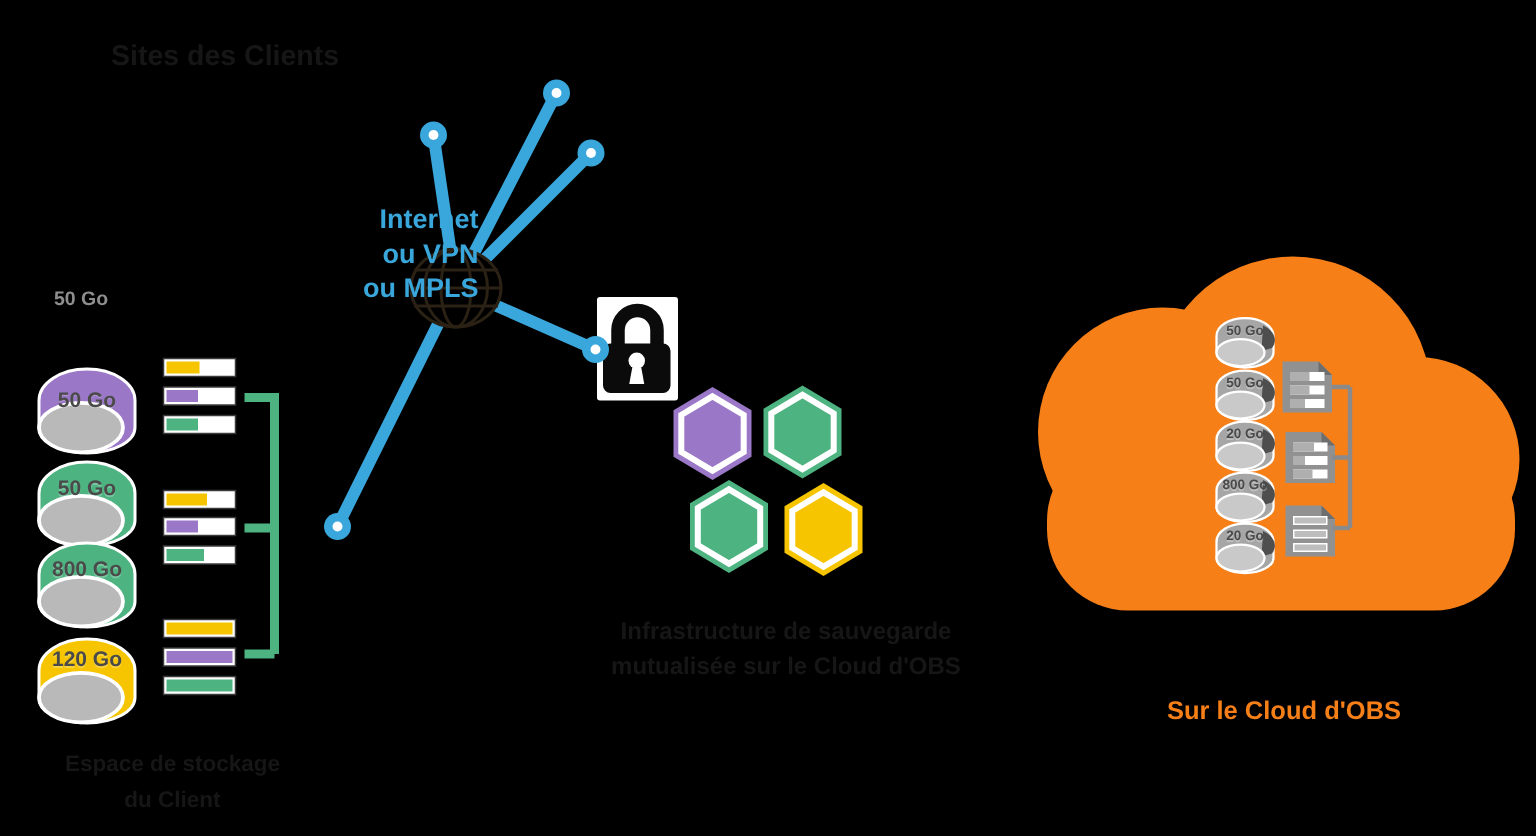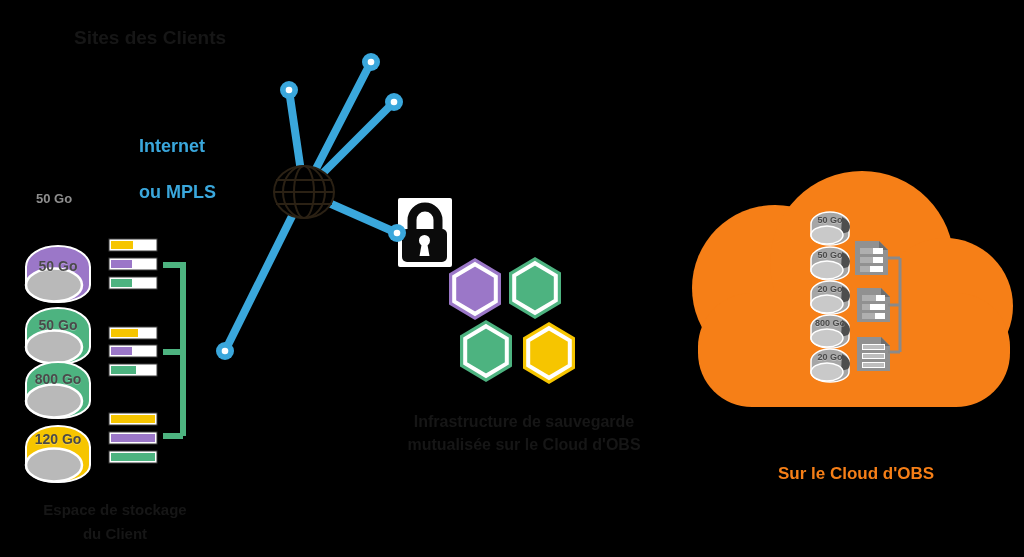--- a/index.html
+++ b/index.html
@@ -7,21 +7,21 @@
     position:relative;width:1024px;height:557px;background:#000;overflow:hidden;
     font-family:"Liberation Sans",sans-serif;
   }
   #art{position:absolute;left:0;top:0;}
   .lbl{position:absolute;font-weight:bold;white-space:nowrap;}
   .center{text-align:center;}
   
   .ghost{color:#161616;}
   .cyl-lbl{color:#4A4A4A;font-size:14px;width:66px;text-align:center;text-shadow:0 1px 0 rgba(255,255,255,.25);}
   .ccyl-lbl{color:#4A4A4A;font-size:9px;width:40px;text-align:center;text-shadow:0 1px 0 rgba(255,255,255,.3);}
-  .netline{color:#3AA7DC;font-size:18px;width:180px;text-align:left;}
+  .netline{color:#3AA7DC;font-size:18px;width:180px;text-align:right;}
   .cloudline{color:#F67F17;font-size:17px;width:300px;text-align:center;}
 </style>
 </head>
 <body>
 
 <div id="stage">
 
 <svg id="art" width="1024" height="557" viewBox="0 0 1024 557">
 
   <g stroke="#3AA7DC" stroke-width="8" stroke-linecap="round">
@@ -194,20 +194,21 @@
 
 <div class="lbl cyl-lbl" style="left:25px;top:258px;">50 Go</div>
 <div class="lbl cyl-lbl" style="left:25px;top:317px;">50 Go</div>
 <div class="lbl cyl-lbl" style="left:25px;top:371px;">800 Go</div>
 <div class="lbl cyl-lbl" style="left:25px;top:431px;text-align:center;">120 Go</div>
 
 <div class="lbl ghost center" style="left:15px;top:501px;width:200px;font-size:15px;">Espace de stockage</div>
 <div class="lbl ghost center" style="left:15px;top:525px;width:200px;font-size:15px;">du Client</div>
 
 <div class="lbl netline" style="left:139px;top:136px;">Internet</div>
+<div class="lbl netline" style="left:139px;top:159px;">ou VPN</div>
 <div class="lbl netline" style="left:139px;top:182px;">ou MPLS</div>
 
 <div class="lbl ghost center" style="left:394px;top:413px;width:260px;font-size:16px;">Infrastructure de sauvegarde</div>
 <div class="lbl ghost center" style="left:394px;top:436px;width:260px;font-size:16px;">mutualisée sur le Cloud d'OBS</div>
 
 <div class="lbl ccyl-lbl" style="left:810px;top:215px;">50 Go</div>
 <div class="lbl ccyl-lbl" style="left:810px;top:250px;">50 Go</div>
 <div class="lbl ccyl-lbl" style="left:810px;top:284px;">20 Go</div>
 <div class="lbl ccyl-lbl" style="left:810px;top:318px;">800 Go</div>
 <div class="lbl ccyl-lbl" style="left:810px;top:352px;">20 Go</div>

